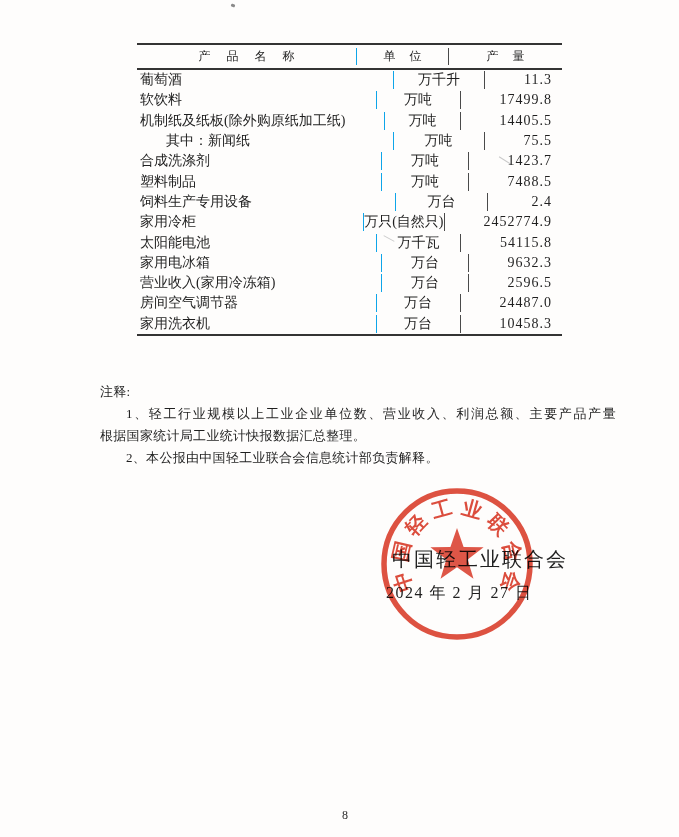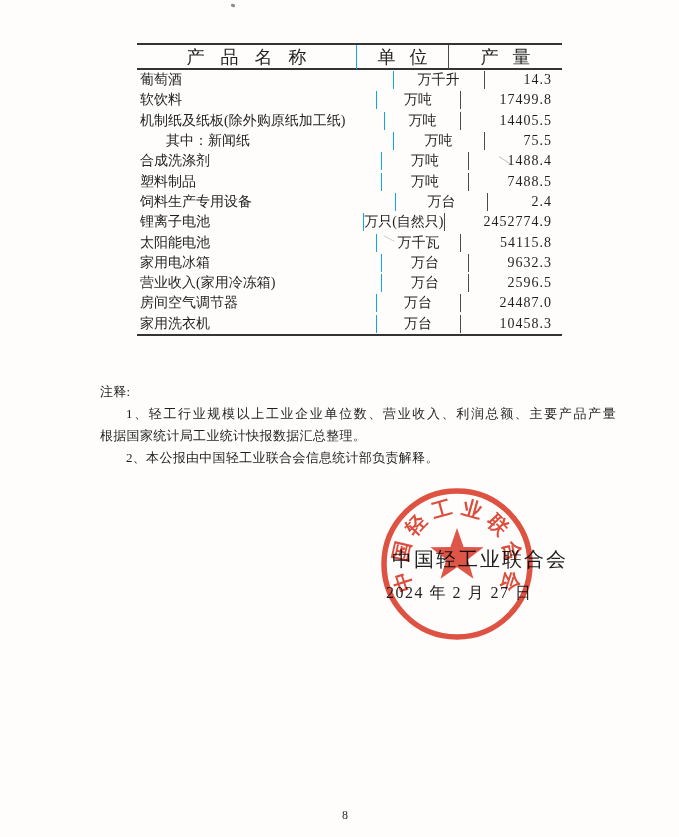--- a/index.html
+++ b/index.html
@@ -24,21 +24,21 @@
     border-bottom:2px solid #343434;
   }
   .t-row { display:flex; align-items:center; height:20.3px;gap:39px; }
   .c1 { width:219px; padding-left:3px; box-sizing:border-box; white-space:nowrap; }
   .c1.indent { padding-left:29px; }
   .c2 {
     width:93px; box-sizing:border-box; text-align:center; white-space:nowrap;
     border-left:1px solid #0ea5e9; border-right:1px solid #4a4a4a;
   }
   .c3 { flex:1; text-align:right; padding-right:10px; letter-spacing:1px; white-space:nowrap; }
-  .th { font-size:18px; }
+  .th { font-size:12px; }
   .th.c1 { text-align:center; letter-spacing:16px; text-indent:16px; padding-left:0; }
   .th.c2 { letter-spacing:14px; text-indent:14px; }
   .th.c3 { text-align:center; letter-spacing:14px; text-indent:14px; padding-right:0; }
 
   
   .notes {
     position:absolute; left:100px; top:381px; width:516px;
     font-size:13px; line-height:22px; letter-spacing:0.3px;
   }
   .note-line1 { text-align:justify; text-align-last:justify; text-indent:26px; }
@@ -70,21 +70,21 @@
 <div class="doc-table">
   <div class="t-header">
     <div class="th c1">产品名称</div>
     <div class="th c2">单位</div>
     <div class="th c3">产量</div>
   </div>
   <div id="table-body">
   <div class="t-row">
     <div class="c1">葡萄酒</div>
     <div class="c2">万千升</div>
-    <div class="c3">14.3</div>
+    <div class="c3">11.3</div>
   </div>
 
   <div class="t-row">
     <div class="c1">软饮料</div>
     <div class="c2">万吨</div>
     <div class="c3">17499.8</div>
   </div>
 
   <div class="t-row">
     <div class="c1">机制纸及纸板(除外购原纸加工纸)</div>
@@ -94,37 +94,37 @@
 
   <div class="t-row">
     <div class="c1 indent">其中：新闻纸</div>
     <div class="c2">万吨</div>
     <div class="c3">75.5</div>
   </div>
 
   <div class="t-row">
     <div class="c1">合成洗涤剂</div>
     <div class="c2">万吨</div>
-    <div class="c3">1488.4</div>
+    <div class="c3">1423.7</div>
   </div>
 
   <div class="t-row">
     <div class="c1">塑料制品</div>
     <div class="c2">万吨</div>
     <div class="c3">7488.5</div>
   </div>
 
   <div class="t-row">
     <div class="c1">饲料生产专用设备</div>
     <div class="c2">万台</div>
     <div class="c3">2.4</div>
   </div>
 
   <div class="t-row">
-    <div class="c1">锂离子电池</div>
+    <div class="c1">家用冷柜</div>
     <div class="c2">万只(自然只)</div>
     <div class="c3">2452774.9</div>
   </div>
 
   <div class="t-row">
     <div class="c1">太阳能电池</div>
     <div class="c2">万千瓦</div>
     <div class="c3">54115.8</div>
   </div>
 

